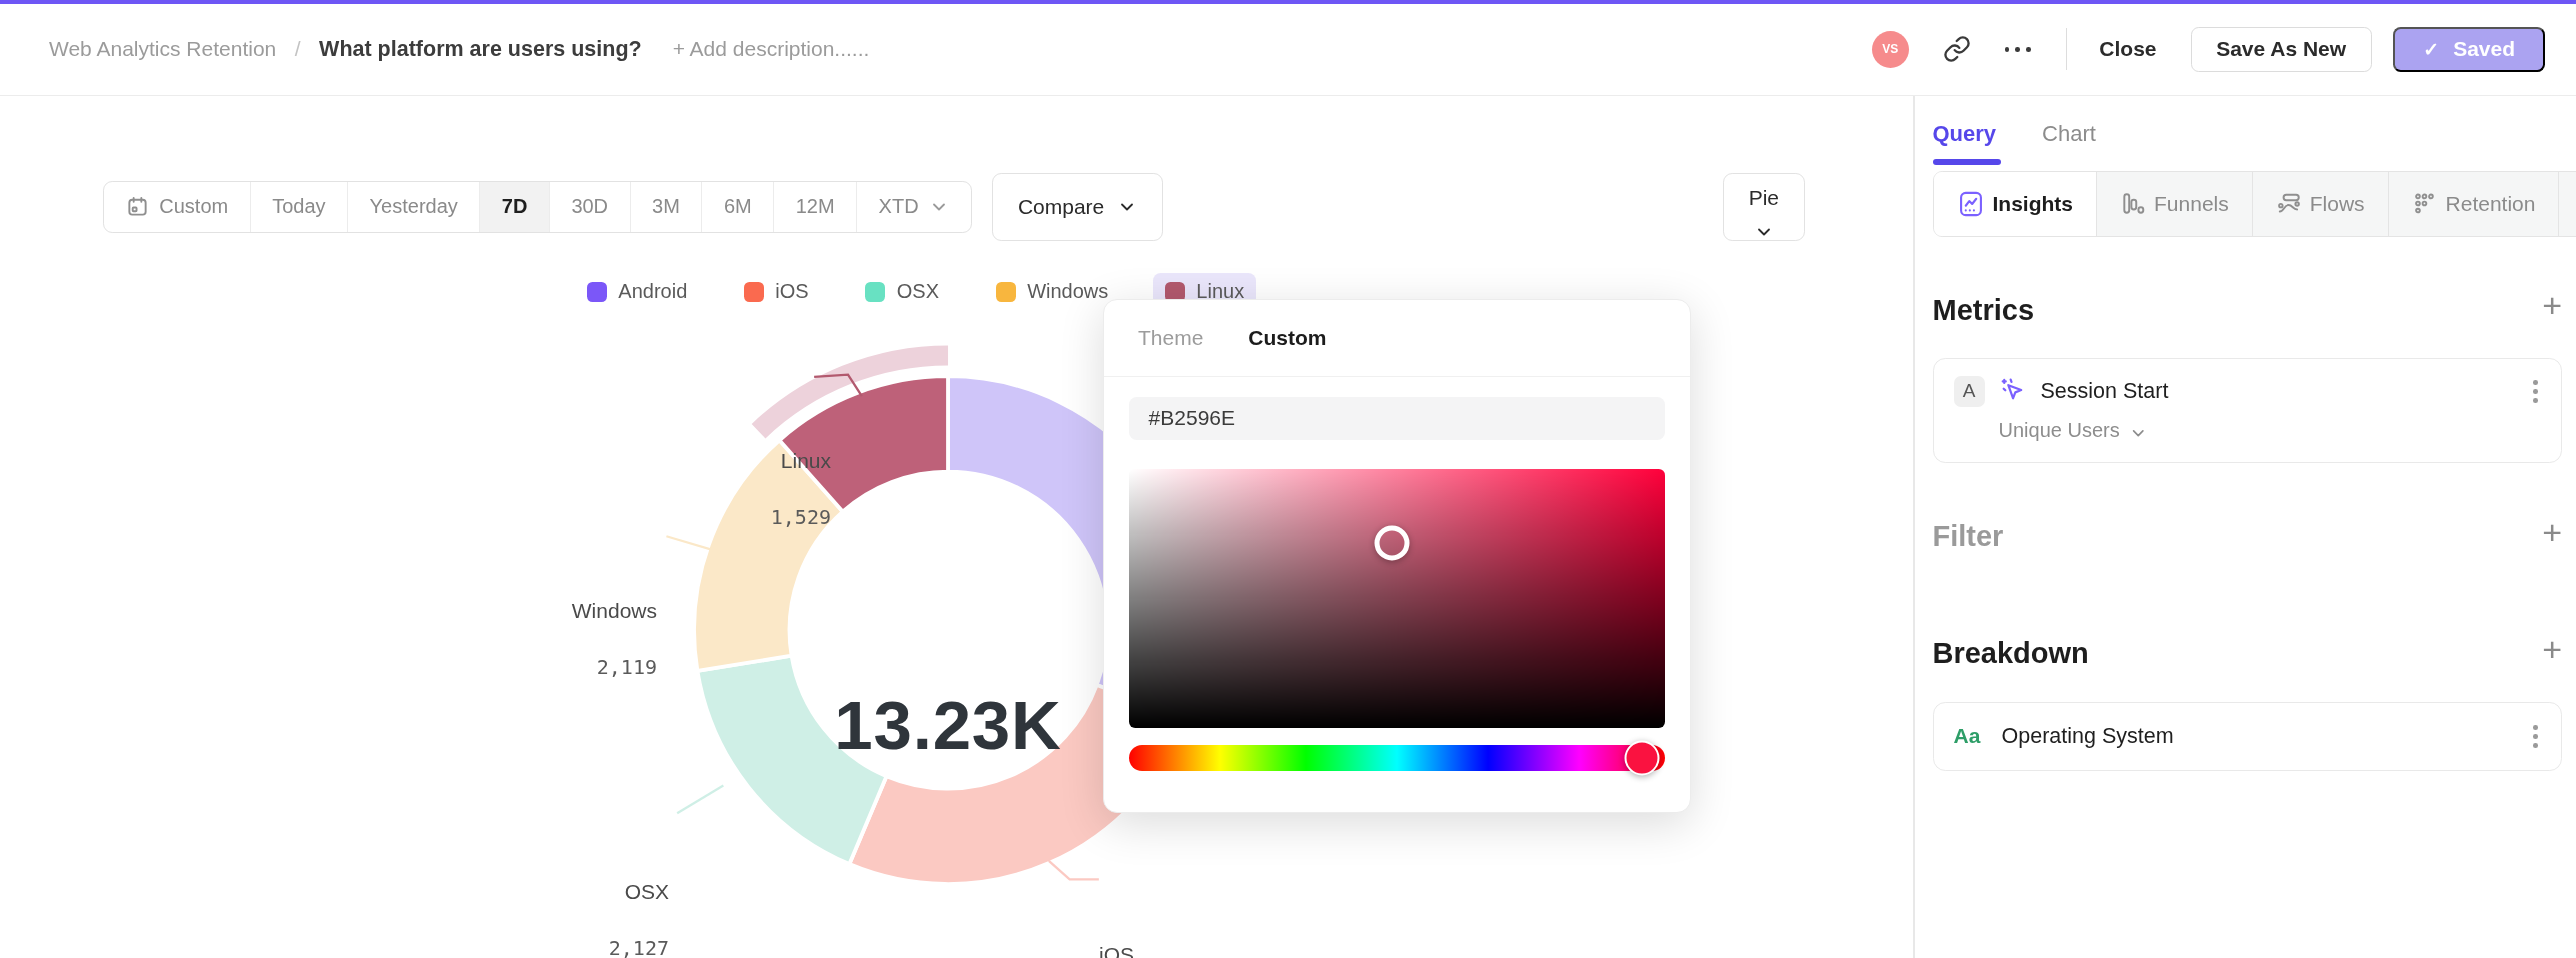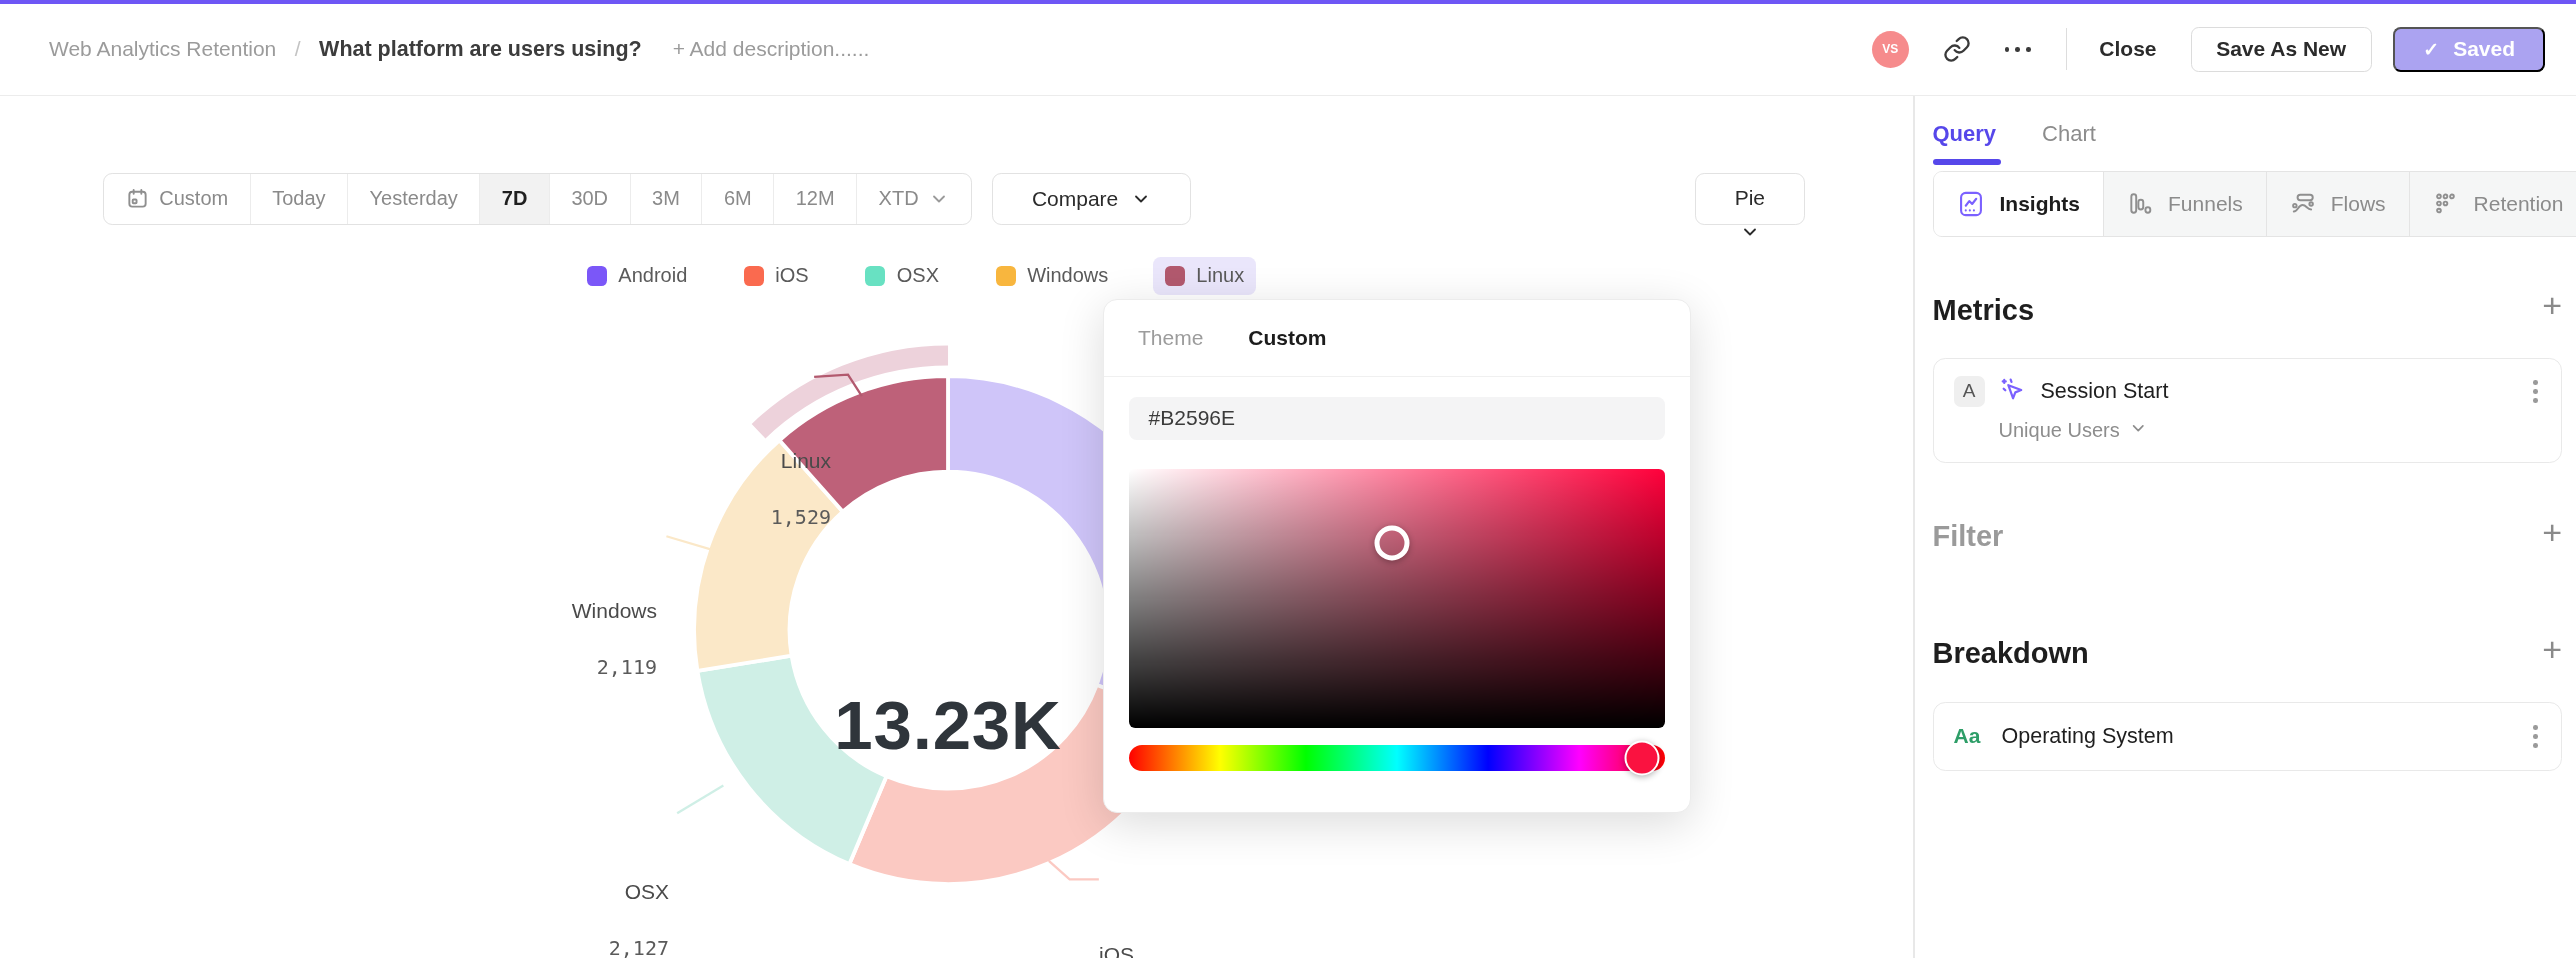--- a/index.html
+++ b/index.html
@@ -36,22 +36,22 @@
 
   
   .toolbar { display:flex; align-items:center; padding:77px 108px 0 103px; }
   .range-group { display:flex; align-items:stretch; height:52px; border:1.5px solid #e2e2e2;
     border-radius:9.2px; overflow:hidden; background:#fff; }
   .range-item { display:flex; align-items:center; gap:10.8px; padding:0 21.5px; font-size:20px;
     color:#8a8a8a; border-right:1.5px solid #ececec; white-space:nowrap; }
   .range-item:last-child { border-right:none; }
   .range-item.active { background:#f2f2f2; color:#1f1f1f; font-weight:600; }
   .chev { display:inline-flex; }
-  .compare-btn, .pie-btn { height:52px; border:1.5px solid #e2e2e2; border-radius:9.2px; background:#fff;
-    display:flex; align-items:center; gap:12.3px; padding:0 39px; font-size:21px; color:#2b2b2b; font-weight:500; }
+  .compare-btn, .pie-btn { height:68px; border:1.5px solid #e2e2e2; border-radius:9.2px; background:#fff;
+    display:flex; align-items:center; gap:12.3px; padding:0 25px; font-size:21px; color:#2b2b2b; font-weight:500; }
   .compare-btn { margin-left:20px; }
   .pie-btn { margin-left:auto;flex-direction:column; }
 
   
   .legend { width:1831px; margin-top:32px; display:flex; justify-content:center; align-items:center; gap:32px; }
   .legend-item { display:flex; align-items:center; gap:11.5px; font-size:20px; color:#5a5a5a;
     padding:7.7px 12.3px; border-radius:7.7px; }
   .legend-item.active { background:#EAE6FB; }
   .swatch { width:20px; height:20px; border-radius:5.4px; }
 
@@ -87,37 +87,37 @@
     box-shadow:0 1.5px 6.2px rgba(0,0,0,.3); }
 
   
   .side-tabs { display:flex; gap:46px; padding:10.8px 0 0 0; height:55px; }
   .qtab { font-size:22px; color:#8c8c8c; position:relative; padding-bottom:17px; }
   .qtab.active { color:var(--c-accent,#5647EA); font-weight:600; }
   .qtab.active::after { content:""; position:absolute; left:0; right:-4.6px; bottom:0; height:5.4px;
     border-radius:3.1px; background:var(--c-accent,#5647EA); }
   .view-tabs { display:flex; width:708px; height:66px; border:1.5px solid #e4e4e4; border-radius:9.2px;
     background:#F5F6F6; margin-top:6.2px; }
-  .view-tab { display:flex; align-items:center; gap:15px; padding:0 23px; font-size:21px;
+  .view-tab { display:flex; align-items:center; gap:8px; padding:0 23px; font-size:21px;
     color:#8b8b8b; border-right:1.5px solid #e4e4e4; white-space:nowrap; }
   .view-tab.active { background:#fff; color:#1d1d1d; font-weight:600; border-radius:7.7px 0 0 7.7px; }
   .section-head { display:flex; align-items:center; justify-content:space-between; margin-top:48px; }
   .section-head.tight { margin-top:75px; }
   .section-title { font-size:29px; font-weight:700; color:#1e1e1e;margin-top:9px; }
   .section-title.dim { color:#9a9a9a; }
   .plus-btn { font-size:34px; font-weight:300; color:#8a8a8a; line-height:31px; }
   .card { border:1.5px solid #e9e9e9; border-radius:12.3px; margin-top:32px; padding:17px 20px; background:#fff; }
   .card-row { display:flex; align-items:center; gap:14px; }
   .badge-a { width:31px; height:31px; border-radius:7px; background:#efefef; color:#555;
     font-size:19px; display:flex; align-items:center; justify-content:center; }
   .badge-aa { color:var(--c-breakdown_icon,#2E9E68); font-size:21px; font-weight:700; width:34px; }
   .card-label { font-size:21.5px; font-weight:500; color:#1f1f1f; }
   .kebab { margin-left:auto; display:flex; flex-direction:column; gap:4.6px; padding:3.1px; }
   .kebab i { width:4.6px; height:4.6px; border-radius:50%; background:#9a9a9a; }
-  .agg-row { display:flex; align-items:flex-start; gap:9.2px; margin:12.3px 0 3.1px 45px;
+  .agg-row { display:flex; align-items:flex-end; gap:9.2px; margin:12.3px 0 3.1px 45px;
     font-size:20px; color:#8d8d8d; }
   .metric-card { margin-top:31px; }
   .bd-card { padding:18.5px 20px; }
 </style>
 </head>
 <body>
 
 <div class="top-accent"></div>
 
 <div class="header">

